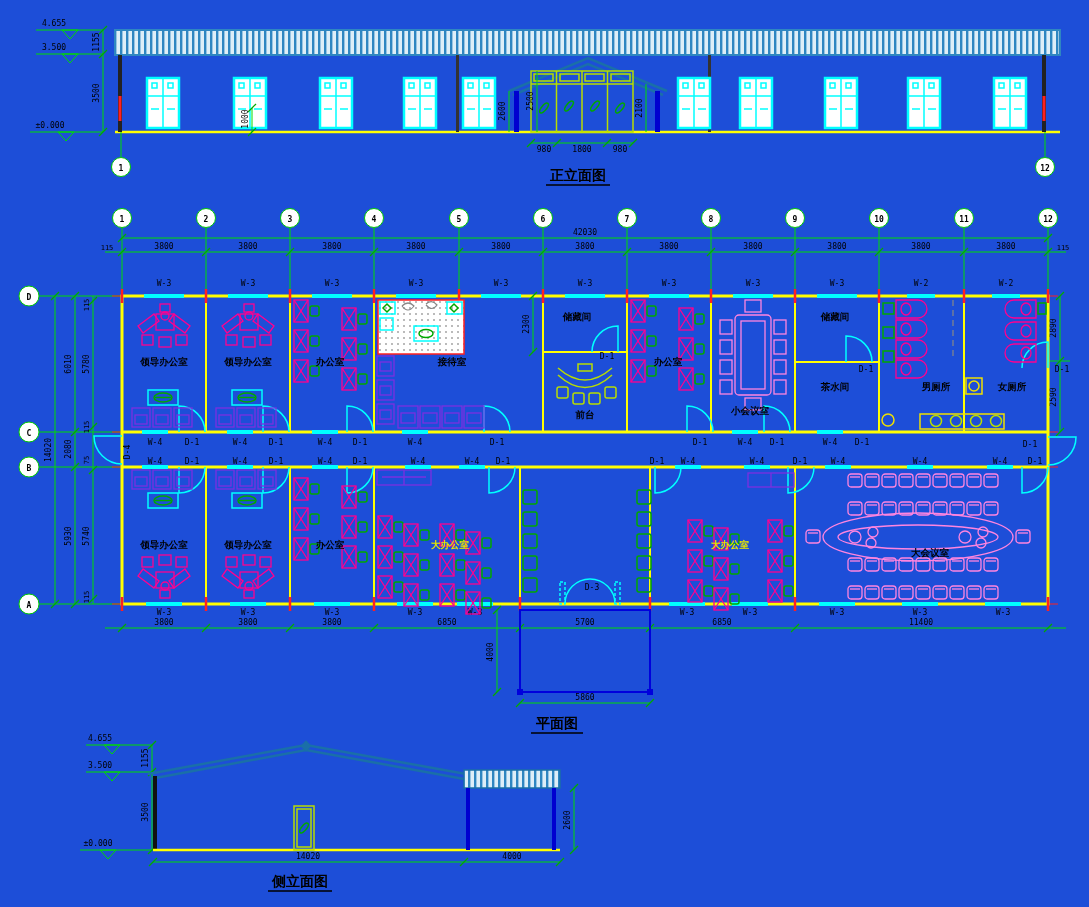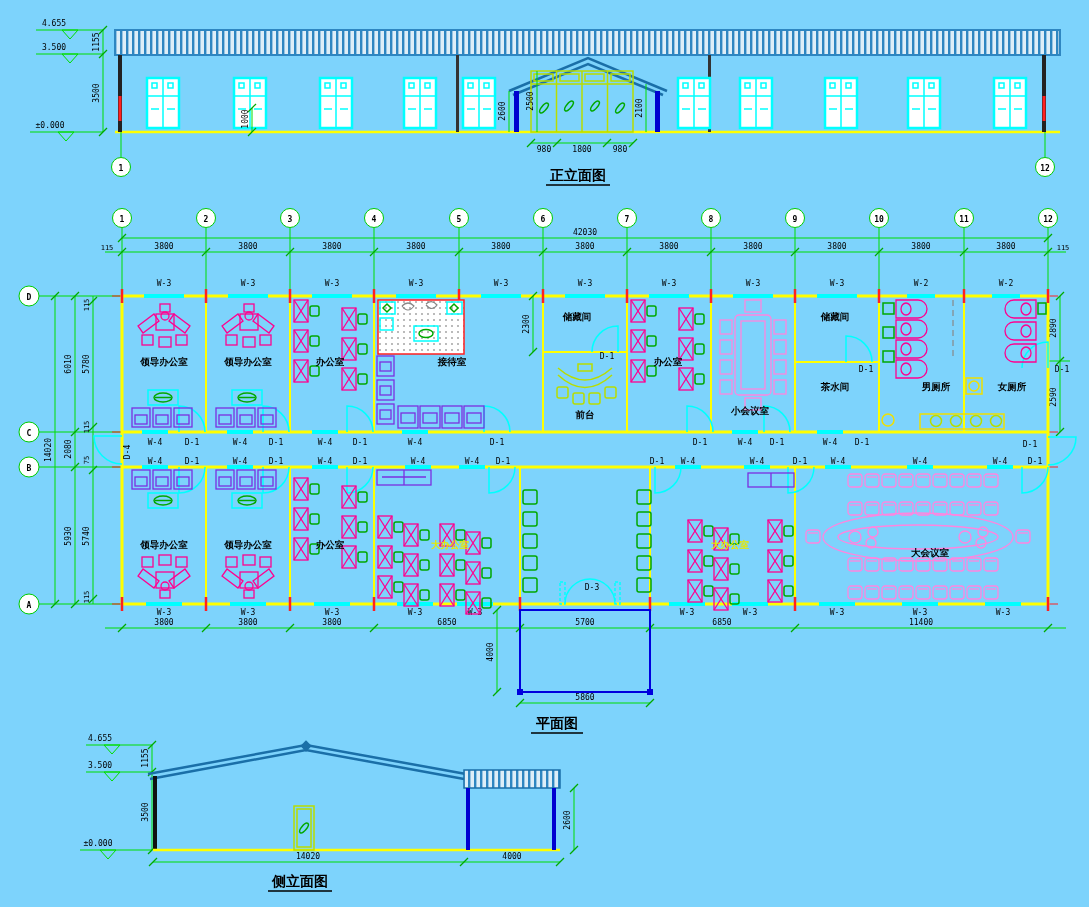--- a/index.html
+++ b/index.html
@@ -1,16 +1,16 @@
 <!DOCTYPE html>
 <html><head>
 <meta charset="utf-8">
 <style>
   html,body{margin:0;padding:0;background:#fff;}
-  .stage{position:relative;width:1089px;height:907px;background:#7dd3fc;overflow:hidden;
+  .stage{position:relative;width:1089px;height:907px;background:#1d4ed8;overflow:hidden;
          font-family:"DejaVu Sans",sans-serif;}
   svg text{font-family:"DejaVu Sans Mono","DejaVu Sans",monospace;}
   .t{font-size:8px;fill:#000;text-anchor:middle;}
   .ts{font-size:7px;fill:#000;text-anchor:middle;}
   .tr{font-size:9.5px;font-weight:bold;fill:#000;text-anchor:middle;font-family:"DejaVu Sans",sans-serif;}
   .ty{fill:#e8e800;}
   .tt{font-size:14px;font-weight:bold;fill:#000;text-anchor:middle;font-family:"DejaVu Sans",sans-serif;}
   .dim{stroke:#00dd00;stroke-width:1;fill:none;}
   .tk{stroke:#00aa00;stroke-width:1.2;}
   .lvl{stroke:#00dd00;stroke-width:1;fill:none;}

